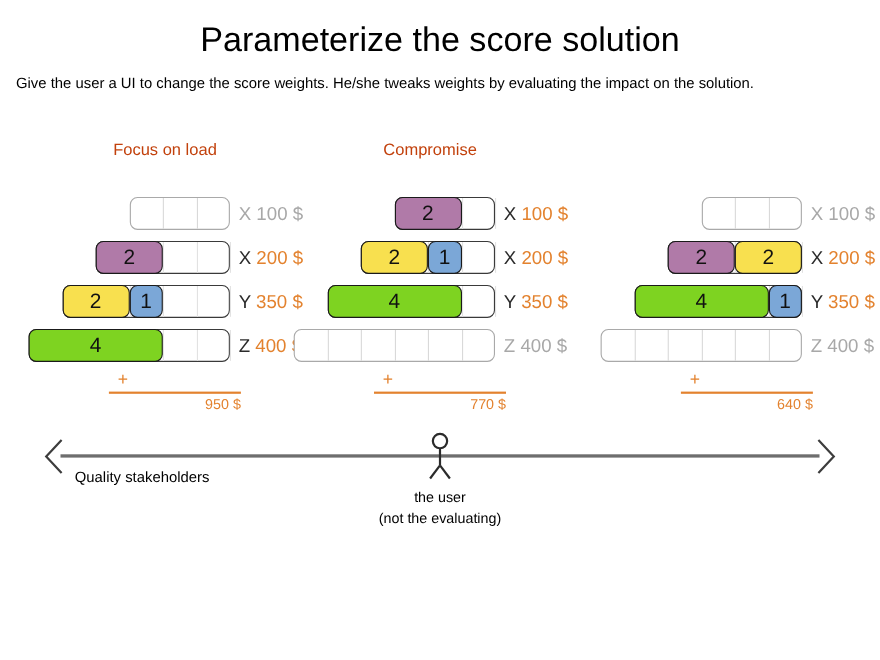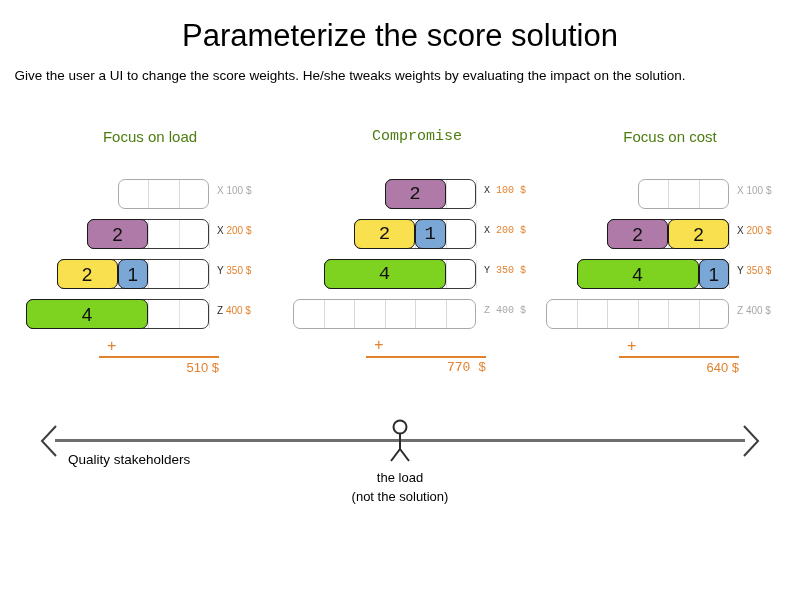--- a/index.html
+++ b/index.html
@@ -48,31 +48,31 @@
     width: 800px;
     height: 250px;
   }
   .column {
     position: absolute;
     top: 0;
     width: 260px;
     height: 250px;
   }
   .col-0 { left: 20px; }
-  .col-1 { left: 287px; font-family: Liberation Mono, monospace; }
+  .col-1 { left: 261px; }
   .col-2 { left: 540px; }
 
   .col-header {
     position: absolute;
     top: 0;
     left: 0;
     width: 260px;
     text-align: center;
     font-size: 15px;
-    color: #4d7c0f;
+    color: #c2410c;
   }
   
   .col-0 .col-header { left: 0px; }
   .col-1 .col-header { left: 0px; }
   .col-2 .col-header { left: 0px; }
 
   .rows {
     position: absolute;
     top: 46px;
     left: 0;
@@ -122,21 +122,21 @@
     justify-content: center;
     font-size: 19px;
     color: #111;
     line-height: 1;
   }
 
   
   .row-label {
     position: absolute;
     top: 11px;
-    font-size: 10px;
+    font-size: 17px;
     white-space: nowrap;
     text-align: center;
   }
   .row-label .key { color: #2b2b2b; }
   .row-label .amount { color: #e3822e; }
   .row-label.inactive .key,
   .row-label.inactive .amount { color: #a8a8a8; }
 
   
   .total {
@@ -158,21 +158,21 @@
     height: 1.5px;
     background: #e3822e;
     margin: 4px 0 2px 0;
   }
   .total .sum { display: block; }
 
   
   .spectrum {
     position: absolute;
     left: 0;
-    top: 416px;
+    top: 390px;
     width: 700px;
     height: 120px;
   }
   .axis-line {
     position: absolute;
     left: 55px;
     top: 23px;
     width: 690px;
     height: 3px;
     background: #6e6e6e;
@@ -263,21 +263,21 @@
             <div class="slot" style="width: 30.5px;"></div>
             <div class="slot" style="width: 30.5px;"></div>
             <div class="block" style="width: 122px; left: -1px; background: rgb(126, 211, 33);">4</div>
           </div>
           <div class="row-label" style="left: 197px;"><span class="key">Z </span><span class="amount">400 $</span></div>
         </div>
       </div>
       <div class="total" style="left: 79px; top: 212px;">
         <span class="plus">+</span>
         <span class="rule"></span>
-        <span class="sum">510 $</span>
+        <span class="sum">950 $</span>
       </div>
     </div>
     <div class="column col-1">
       <div class="col-header">Compromise</div>
       <div class="rows">
         <div class="row">
           <div class="track" style="width: 91.5px; left: 97.5px;">
             <div class="slot" style="width: 30.5px;"></div>
             <div class="slot" style="width: 30.5px;"></div>
             <div class="slot" style="width: 30.5px;"></div>
@@ -319,21 +319,20 @@
           <div class="row-label inactive" style="left: 197px;"><span class="key">Z </span><span class="amount">400 $</span></div>
         </div>
       </div>
       <div class="total" style="left: 79px; top: 212px;">
         <span class="plus">+</span>
         <span class="rule"></span>
         <span class="sum">770 $</span>
       </div>
     </div>
     <div class="column col-2">
-      <div class="col-header">Focus on cost</div>
       <div class="rows">
         <div class="row">
           <div class="track inactive" style="width: 91.5px; left: 97.5px;">
             <div class="slot" style="width: 30.5px;"></div>
             <div class="slot" style="width: 30.5px;"></div>
             <div class="slot" style="width: 30.5px;"></div>
           </div>
           <div class="row-label inactive" style="left: 197px;"><span class="key">X </span><span class="amount">100 $</span></div>
         </div>
         <div class="row">
@@ -398,16 +397,16 @@
       <circle cx="22" cy="11" r="6.5" fill="#ffffff" stroke="#2b2b2b" stroke-width="2"></circle>
       <line x1="22" y1="17.5" x2="22" y2="33" stroke="#2b2b2b" stroke-width="2"></line>
       <line x1="22" y1="33" x2="13" y2="45" stroke="#2b2b2b" stroke-width="2"></line>
       <line x1="22" y1="33" x2="31" y2="45" stroke="#2b2b2b" stroke-width="2"></line>
     </svg>
   </div>
 
   <div class="axis-label left">Quality stakeholders</div>
 
   <div class="figure-caption">
-    <span>the load</span><br>
-    <span>(not the solution)</span>
+    <span>the user</span><br>
+    <span>(not the evaluating)</span>
   </div>
 </div>
 
 </body></html>

